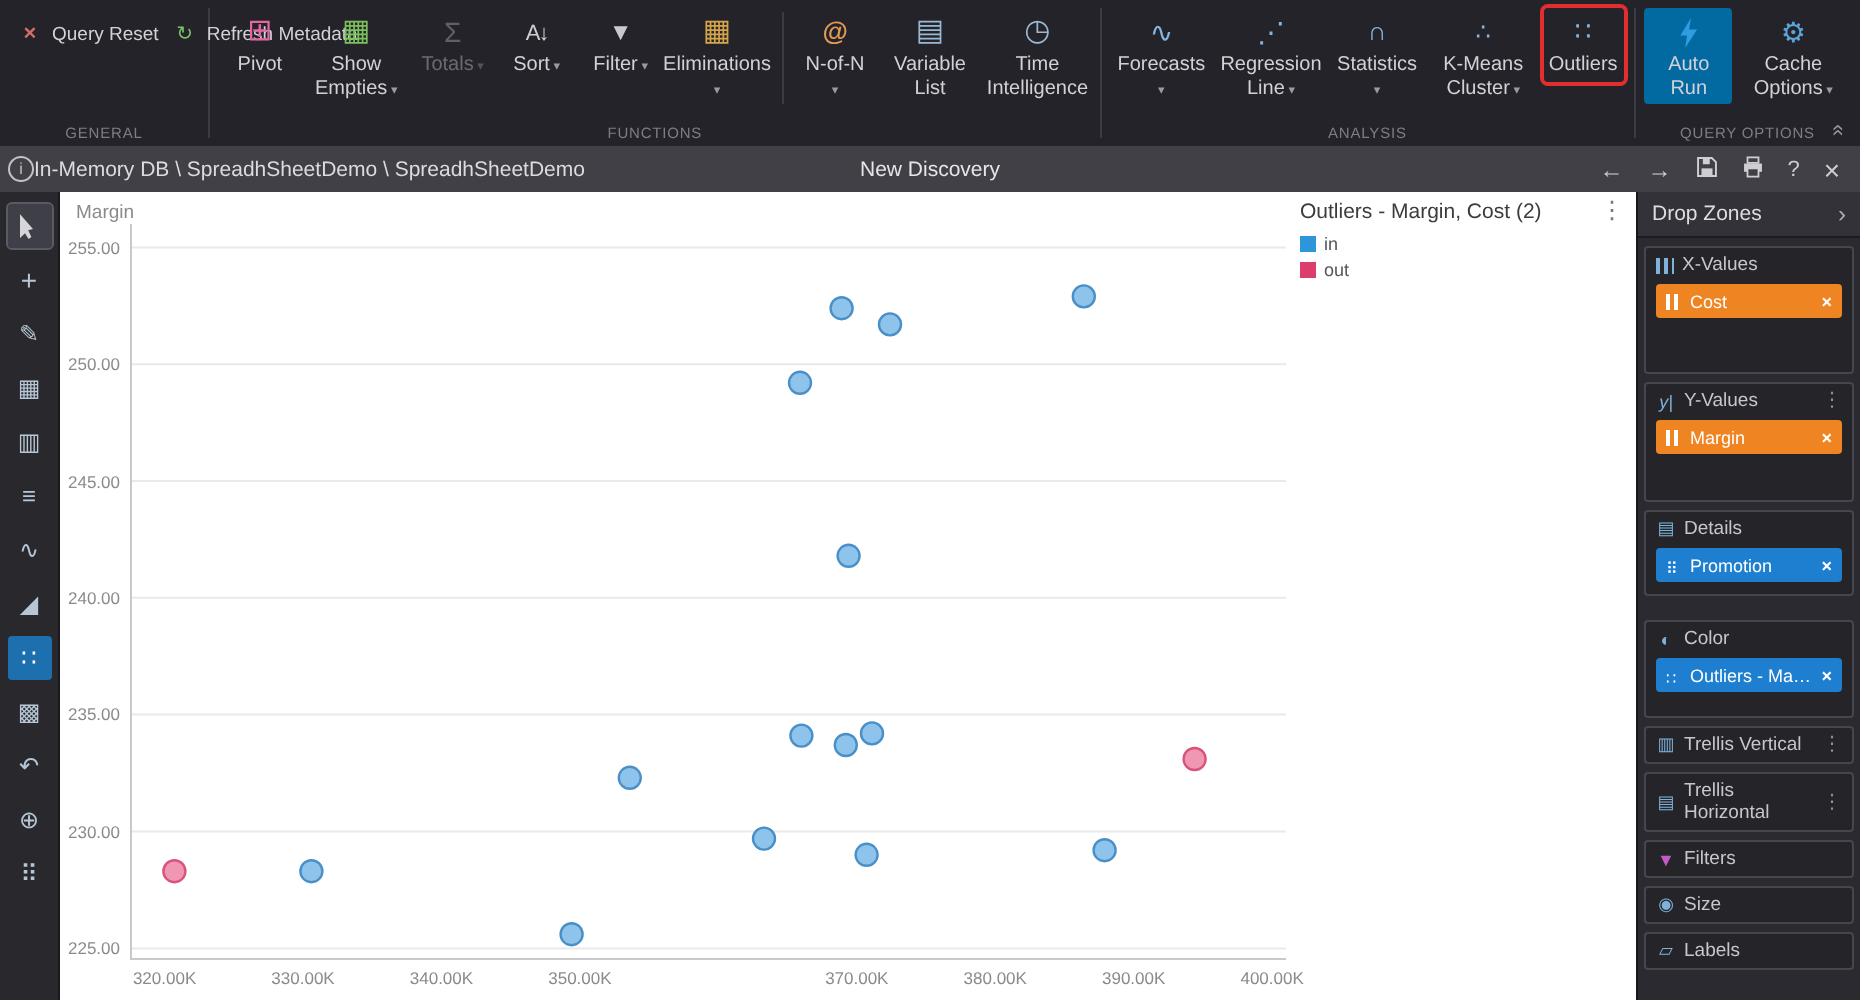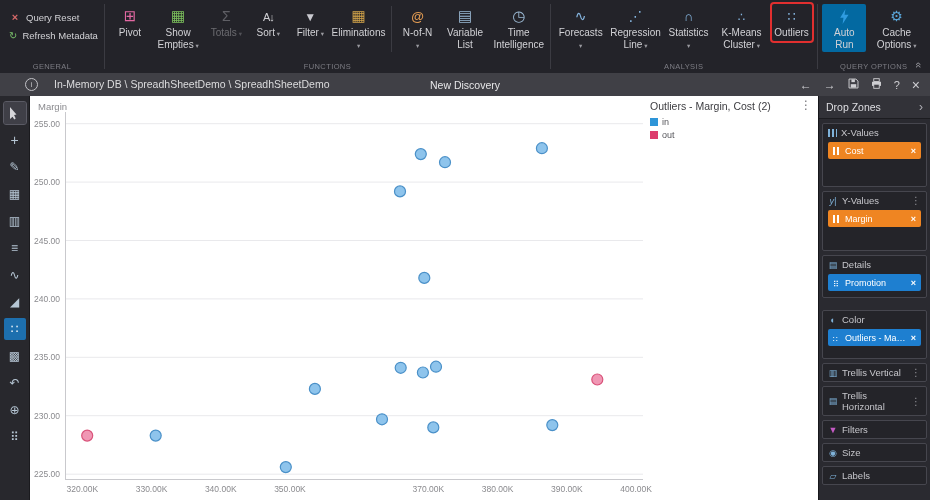--- a/index.html
+++ b/index.html
@@ -13,21 +13,21 @@
   .rbtn{display:flex;flex-direction:column;align-items:center;padding:2px 3px;min-width:34px;max-width:62px;border-radius:2px;cursor:pointer}
   .rbtn.disabled{opacity:.4}
   .rbtn.hl-red{box-shadow:0 0 0 2px #e12f2f}
   .rbtn.pressed{background:#0369a1}
   .ri{height:20px;line-height:20px;font-size:15px;color:#9fc4e0;text-align:center}
   .rl{font-size:10px;line-height:1.15;text-align:center;color:#d2d2d6;margin-top:1px;max-width:56px}
   .dd .rl::after{content:" ▾";font-size:6.5px;color:#9a9aa0}
   .glabel{position:absolute;bottom:2px;left:0;right:0;text-align:center;font-size:7.5px;color:#7d7d84;letter-spacing:.4px}
   .vsep{width:1px;background:#3b3b42;margin:4px 0}
   .isep{width:1px;background:#3b3b42;height:46px;margin:2px 4px}
-  .gsmall{display:flex;flex-direction:column;gap:7px;padding:7px 4px;width:86px}
+  .gsmall{display:flex;flex-direction:row;gap:7px;padding:7px 4px;width:86px}
   .sbtn{display:flex;align-items:center;gap:5px;font-size:9.5px;color:#d2d2d6;white-space:nowrap;cursor:pointer}
   .si{width:12px;text-align:center;font-size:10px}
   #ribbon-collapse{position:absolute;right:8px;bottom:2px;color:#9a9aa0;font-size:11px;cursor:pointer;transform:rotate(90deg)}
   #ribbon-collapse::before{content:"«"}
 
   
   .i-x::before{content:"×";color:#d86a6a;font-weight:bold;font-size:11px}
   .i-refresh::before{content:"↻";color:#79c06a}
   .i-pivot::before{content:"⊞";color:#e268a2}
   .i-empties::before{content:"▦";color:#7cc05c}
@@ -41,21 +41,21 @@
   .i-forecast::before{content:"∿";color:#86b6e0;font-size:14px}
   .i-regress::before{content:"⋰";color:#86b6e0;font-size:14px}
   .i-stats::before{content:"∩";color:#86b6e0;font-size:13px}
   .i-kmeans::before{content:"∴";color:#86b6e0;font-size:12px}
   .i-outliers::before{content:"∷";color:#86b6e0;font-size:13px}
   .i-cache::before{content:"⚙";color:#5aa5d8;font-size:14px}
   .i-bolt{width:11px;height:15px;background:#2f9be0;clip-path:polygon(60% 0,12% 58%,42% 58%,34% 100%,88% 38%,52% 38%);margin:3px auto 2px}
 
   
   #topbar{position:absolute;top:73px;left:0;right:0;height:23px;background:#404046;display:flex;align-items:center;font-size:10.5px;color:#dcdcde}
-  .tb-left{display:flex;align-items:flex-start;gap:16px;padding-left:25px;z-index:2}
+  .tb-left{display:flex;align-items:center;gap:0;padding-left:4px;z-index:2}
   .info-badge{width:11px;height:11px;border:1px solid #c2c2c6;border-radius:50%;display:inline-flex;align-items:center;justify-content:center;font-size:8px;color:#c2c2c6}
   .info-badge::before{content:"i"}
   .tb-title{position:absolute;left:0;right:0;text-align:center;color:#e6e6e8;pointer-events:none}
   .tb-right{margin-left:auto;display:flex;align-items:center;gap:12px;padding-right:10px;z-index:2}
   .tb-ic{color:#cfcfd3;font-size:12px;cursor:pointer;line-height:1}
   .tb-back::before{content:"←"} .tb-fwd::before{content:"→"}
   .tb-help::before{content:"?";font-size:11px} .tb-close::before{content:"×";font-size:14px}
 
   
   #rail{position:absolute;left:0;top:96px;bottom:0;width:30px;background:#28282d;display:flex;flex-direction:column;align-items:center;padding-top:6px;gap:5px;border-right:1px solid #1a1a1e;box-sizing:border-box}

